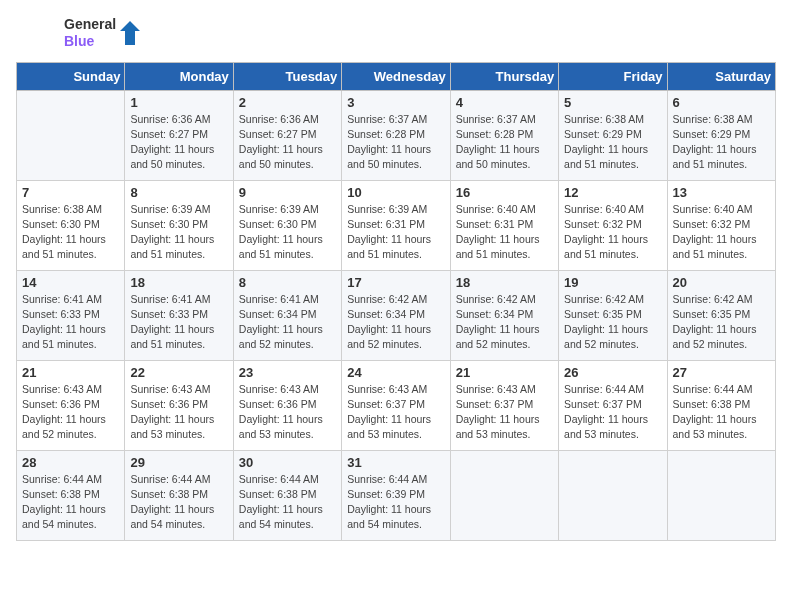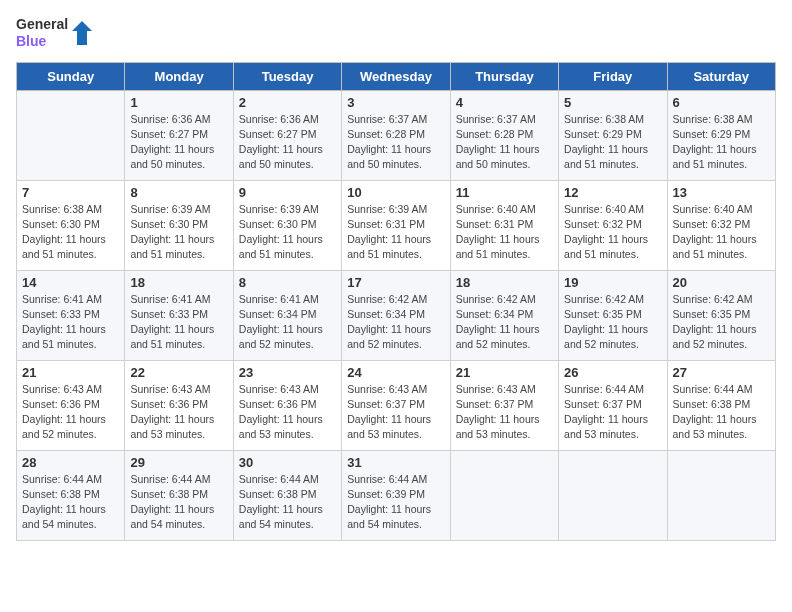--- a/index.html
+++ b/index.html
@@ -8,20 +8,21 @@
       background: #fff;
       width: 792px;
       min-height: 612px;
       padding: 16px;
     }
     .header {
       display: flex;
       justify-content: space-between;
       align-items: flex-start;
       margin-bottom: 12px;
+      margin-left: 48px;
     }
     .logo {
       display: flex;
       align-items: center;
       gap: 4px;
     }
     .title-block {
       text-align: right;
     }
     .month-title {
@@ -37,21 +38,21 @@
       width: 100%;
       border-collapse: collapse;
       table-layout: fixed;
     }
     thead tr th {
       background: #2563b0;
       color: #fff;
       font-size: 13px;
       font-weight: bold;
       padding: 6px 4px;
-      text-align: center;
+      text-align: right;
       border: 1px solid #c0c0c0;
     }
     tbody tr td {
       vertical-align: top;
       padding: 4px 5px;
       border: 1px solid #d0d0d0;
       font-size: 11px;
       color: #333;
       min-height: 80px;
       height: 90px;
@@ -142,21 +143,21 @@
         </td>
         <td>
           <span class="day-number">9</span>
           <div class="day-info">Sunrise: 6:39 AM<br>Sunset: 6:30 PM<br>Daylight: 11 hours<br>and 51 minutes.</div>
         </td>
         <td>
           <span class="day-number">10</span>
           <div class="day-info">Sunrise: 6:39 AM<br>Sunset: 6:31 PM<br>Daylight: 11 hours<br>and 51 minutes.</div>
         </td>
         <td>
-          <span class="day-number">11</span>
+          <span class="day-number">16</span>
           <div class="day-info">Sunrise: 6:40 AM<br>Sunset: 6:31 PM<br>Daylight: 11 hours<br>and 51 minutes.</div>
         </td>
         <td>
           <span class="day-number">12</span>
           <div class="day-info">Sunrise: 6:40 AM<br>Sunset: 6:32 PM<br>Daylight: 11 hours<br>and 51 minutes.</div>
         </td>
         <td>
           <span class="day-number">13</span>
           <div class="day-info">Sunrise: 6:40 AM<br>Sunset: 6:32 PM<br>Daylight: 11 hours<br>and 51 minutes.</div>
         </td>

